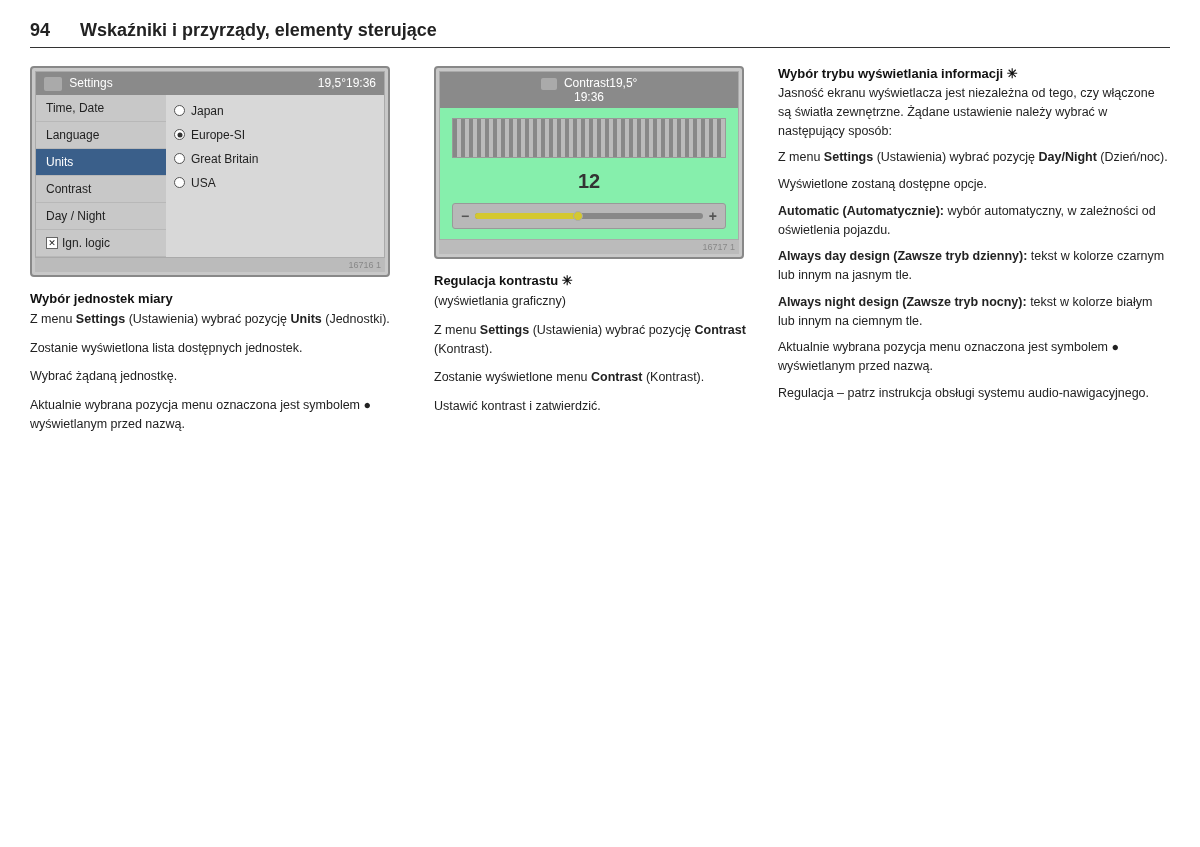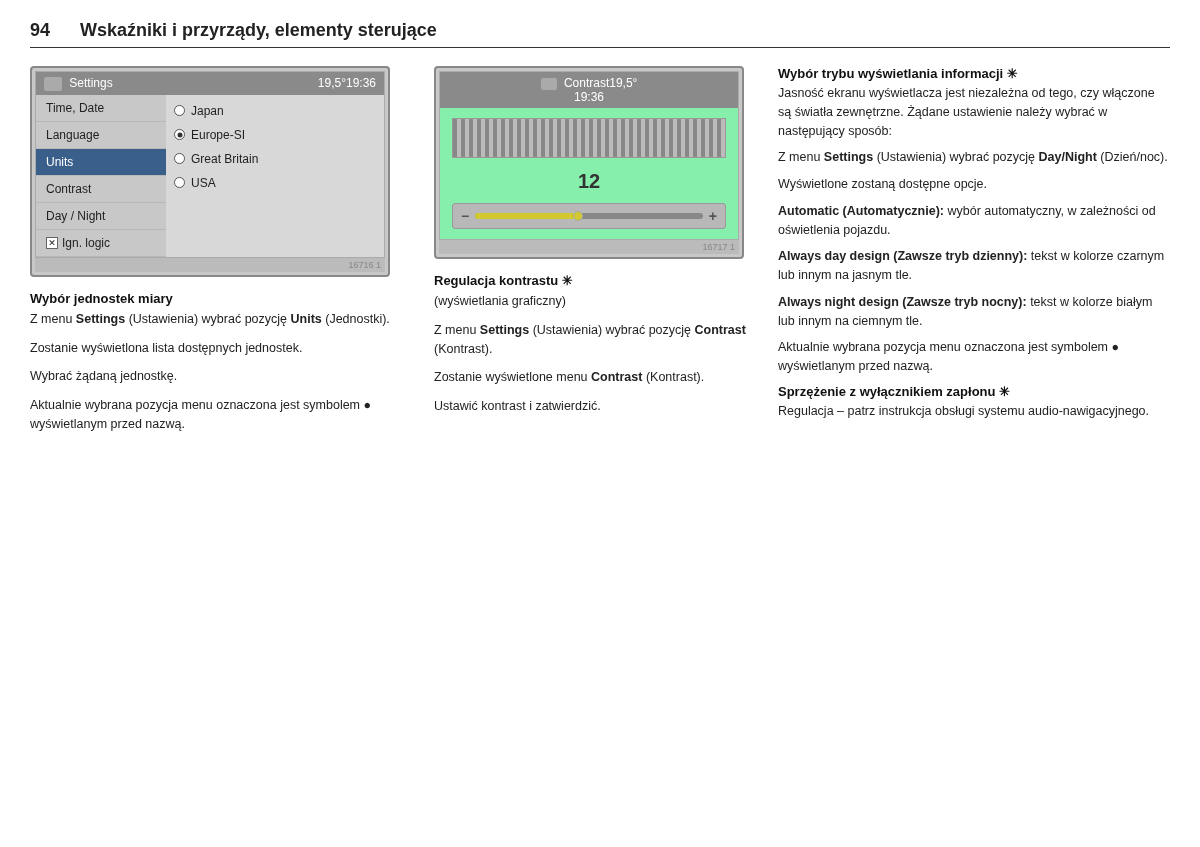--- a/index.html
+++ b/index.html
@@ -424,20 +424,17 @@
       <div class="right-para">
         <b>Automatic (Automatycznie):</b> wybór automatyczny, w zależności od oświetlenia pojazdu.
       </div>
       <div class="right-para">
         <b>Always day design (Zawsze tryb dzienny):</b> tekst w kolorze czarnym lub innym na jasnym tle.
       </div>
       <div class="right-para">
         <b>Always night design (Zawsze tryb nocny):</b> tekst w kolorze białym lub innym na ciemnym tle.
       </div>
       <div class="right-para">Aktualnie wybrana pozycja menu oznaczona jest symbolem ● wyświetlanym przed nazwą.</div>
-      <div class="right-section-title">
-        <span>Sprzężenie z wyłącznikiem zapłonu ✳</span>
-      </div>
       <div class="right-para">Regulacja – patrz instrukcja obsługi systemu audio-nawigacyjnego.</div>
     </div>
 
   </div>
 </div>
 
 </body></html>

